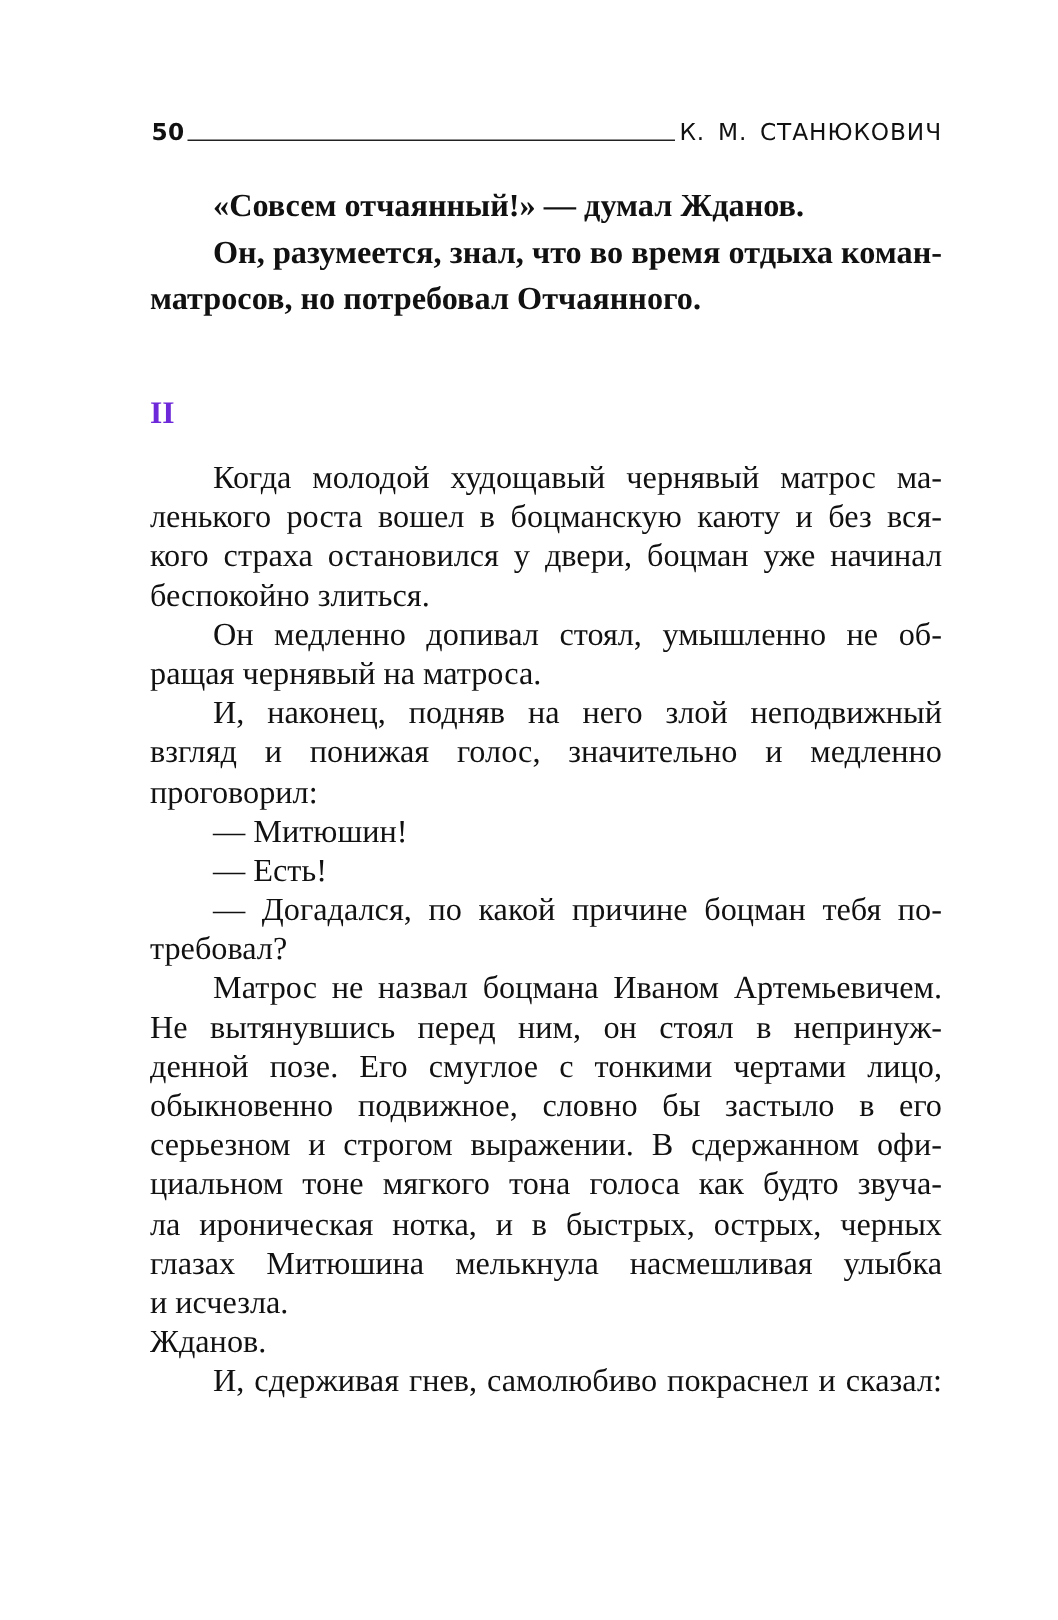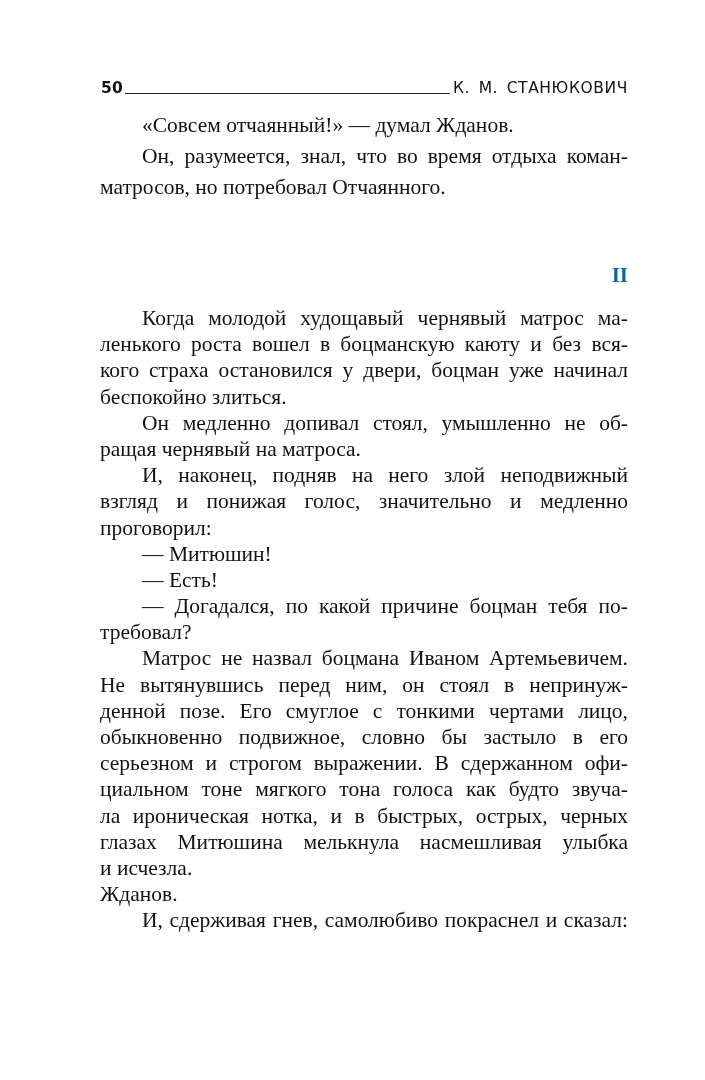--- a/index.html
+++ b/index.html
@@ -65,32 +65,32 @@
     white-space: nowrap;
     text-align: justify;
     text-align-last: justify;
   }
   .text-block .line.last {
     text-align-last: left;
   }
   .text-block .line.indent {
     padding-left: 42px;
   }
-  .block-top { top: 90px; }
+  .block-top { top: 102px; font-weight: bold; }
   .chapter-num {
     position: absolute;
     left: 100px;
     width: 528px;
     top: 240px;
-    text-align: right;
+    text-align: left;
     font-family: "Liberation Serif", "DejaVu Serif", serif;
     font-weight: bold;
     font-size: 21px;
     line-height: 30px;
-    color: #0369a1;
+    color: #6d28d9;
   }
   .block-main {
     top: 285px;
     line-height: 26.2px;
   }
   .block-main .line {
     height: 26.2px;
   }
 </style>
 </head>

